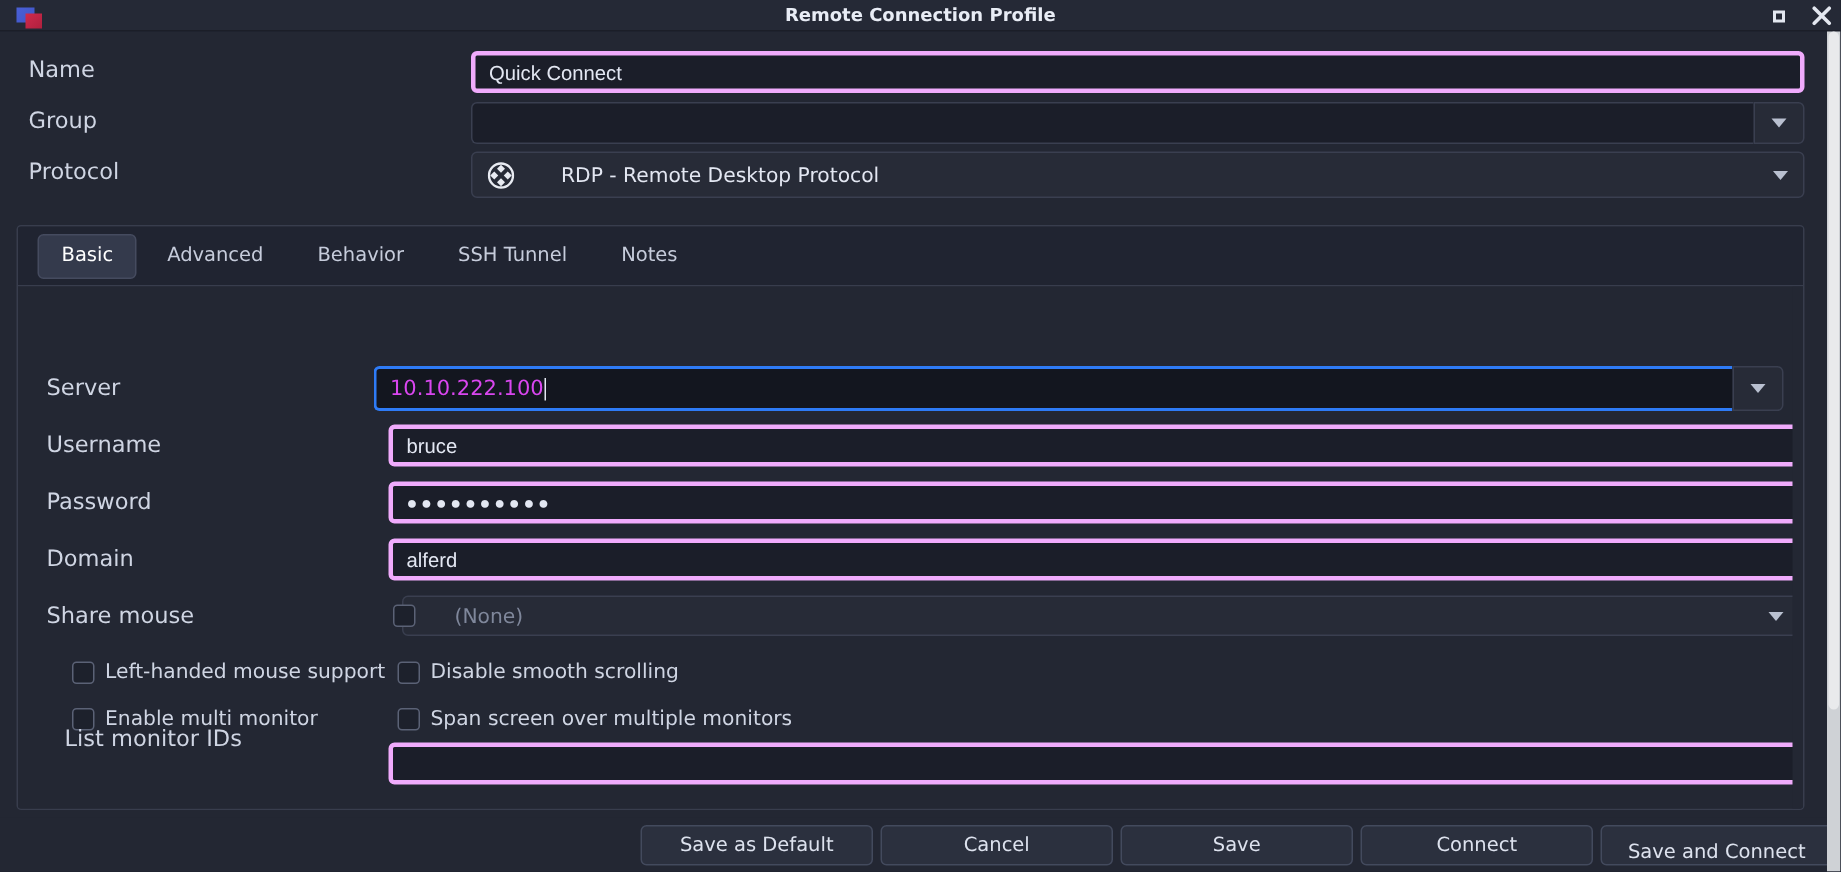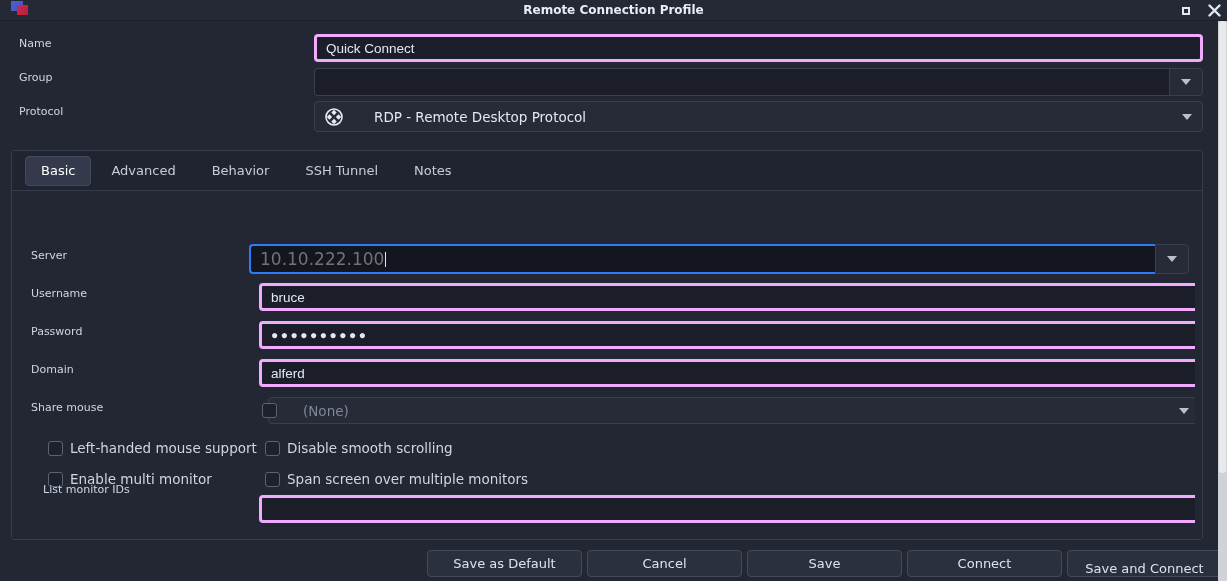--- a/index.html
+++ b/index.html
@@ -20,21 +20,21 @@
   }
 
   
   .titlebar {
     position: absolute;
     left: 0; top: 0;
     width: 1227px; height: 21px;
     background: #252936;
     border-bottom: 1px solid #1b1e28;
     display: flex;
-    align-items: flex-start;
+    align-items: flex-end;
   }
   .app-icon {
     position: relative;
     width: 20px; height: 16px;
     margin-left: 11px;
     flex: 0 0 auto;
   }
   .app-icon .sq-blue {
     position: absolute; left: 0px; top: 1px;
     width: 12px; height: 10px;
@@ -77,21 +77,21 @@
 
   
   .topform {
     position: absolute;
     left: 0; top: 21px;
     width: 1213px;
     height: 116px;
   }
   .row-label {
     position: absolute;
-    font-size: 11px;
+    font-size: 15px;
     color: #cfd5e3;
     white-space: nowrap;
   }
 
   .input {
     position: absolute;
     background: #1b1e29;
     border: 3px solid #f0abfc;
     border-radius: 4px;
     color: #e3e7f2;
@@ -150,22 +150,22 @@
   }
   .combo-entry .entry {
     flex: 1 1 auto;
     background: #1b1e29;
     border: 1px solid #3a3f50;
     border-right: none;
     border-radius: 4px 0 0 4px;
     display: flex;
     align-items: center;
     padding: 0 9px;
-    font-size: 17px;
-    color: #737373;
+    font-size: 14px;
+    color: #d946ef;
   }
   .combo-entry .entry.focused {
     border: 2px solid #2e7bf6;
     border-right: none;
     background: #13161f;
   }
   .combo-entry .dropbtn {
     flex: 0 0 auto;
     width: 34px;
     background: #272b37;

